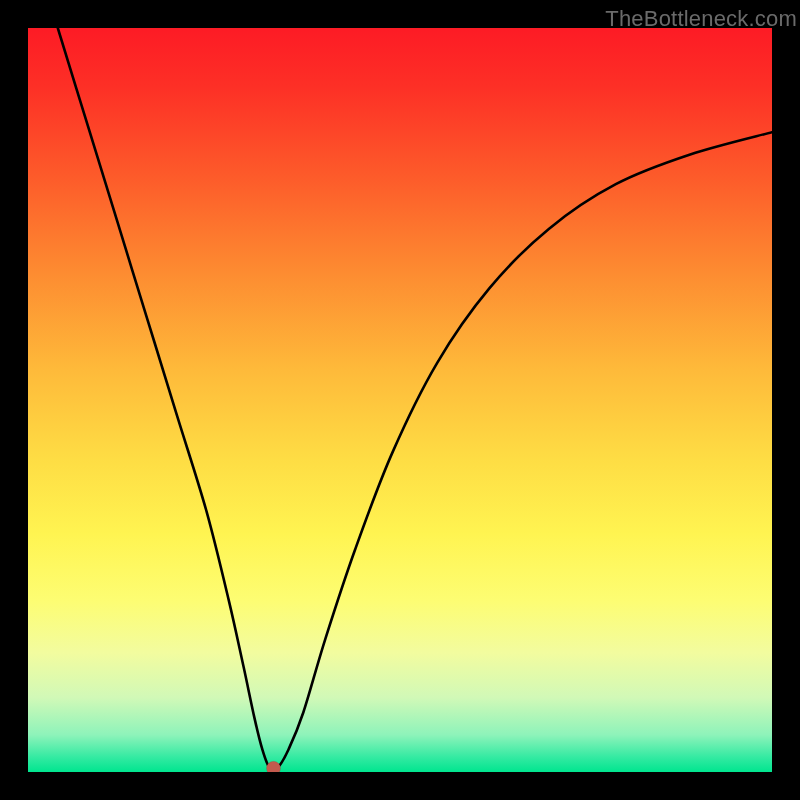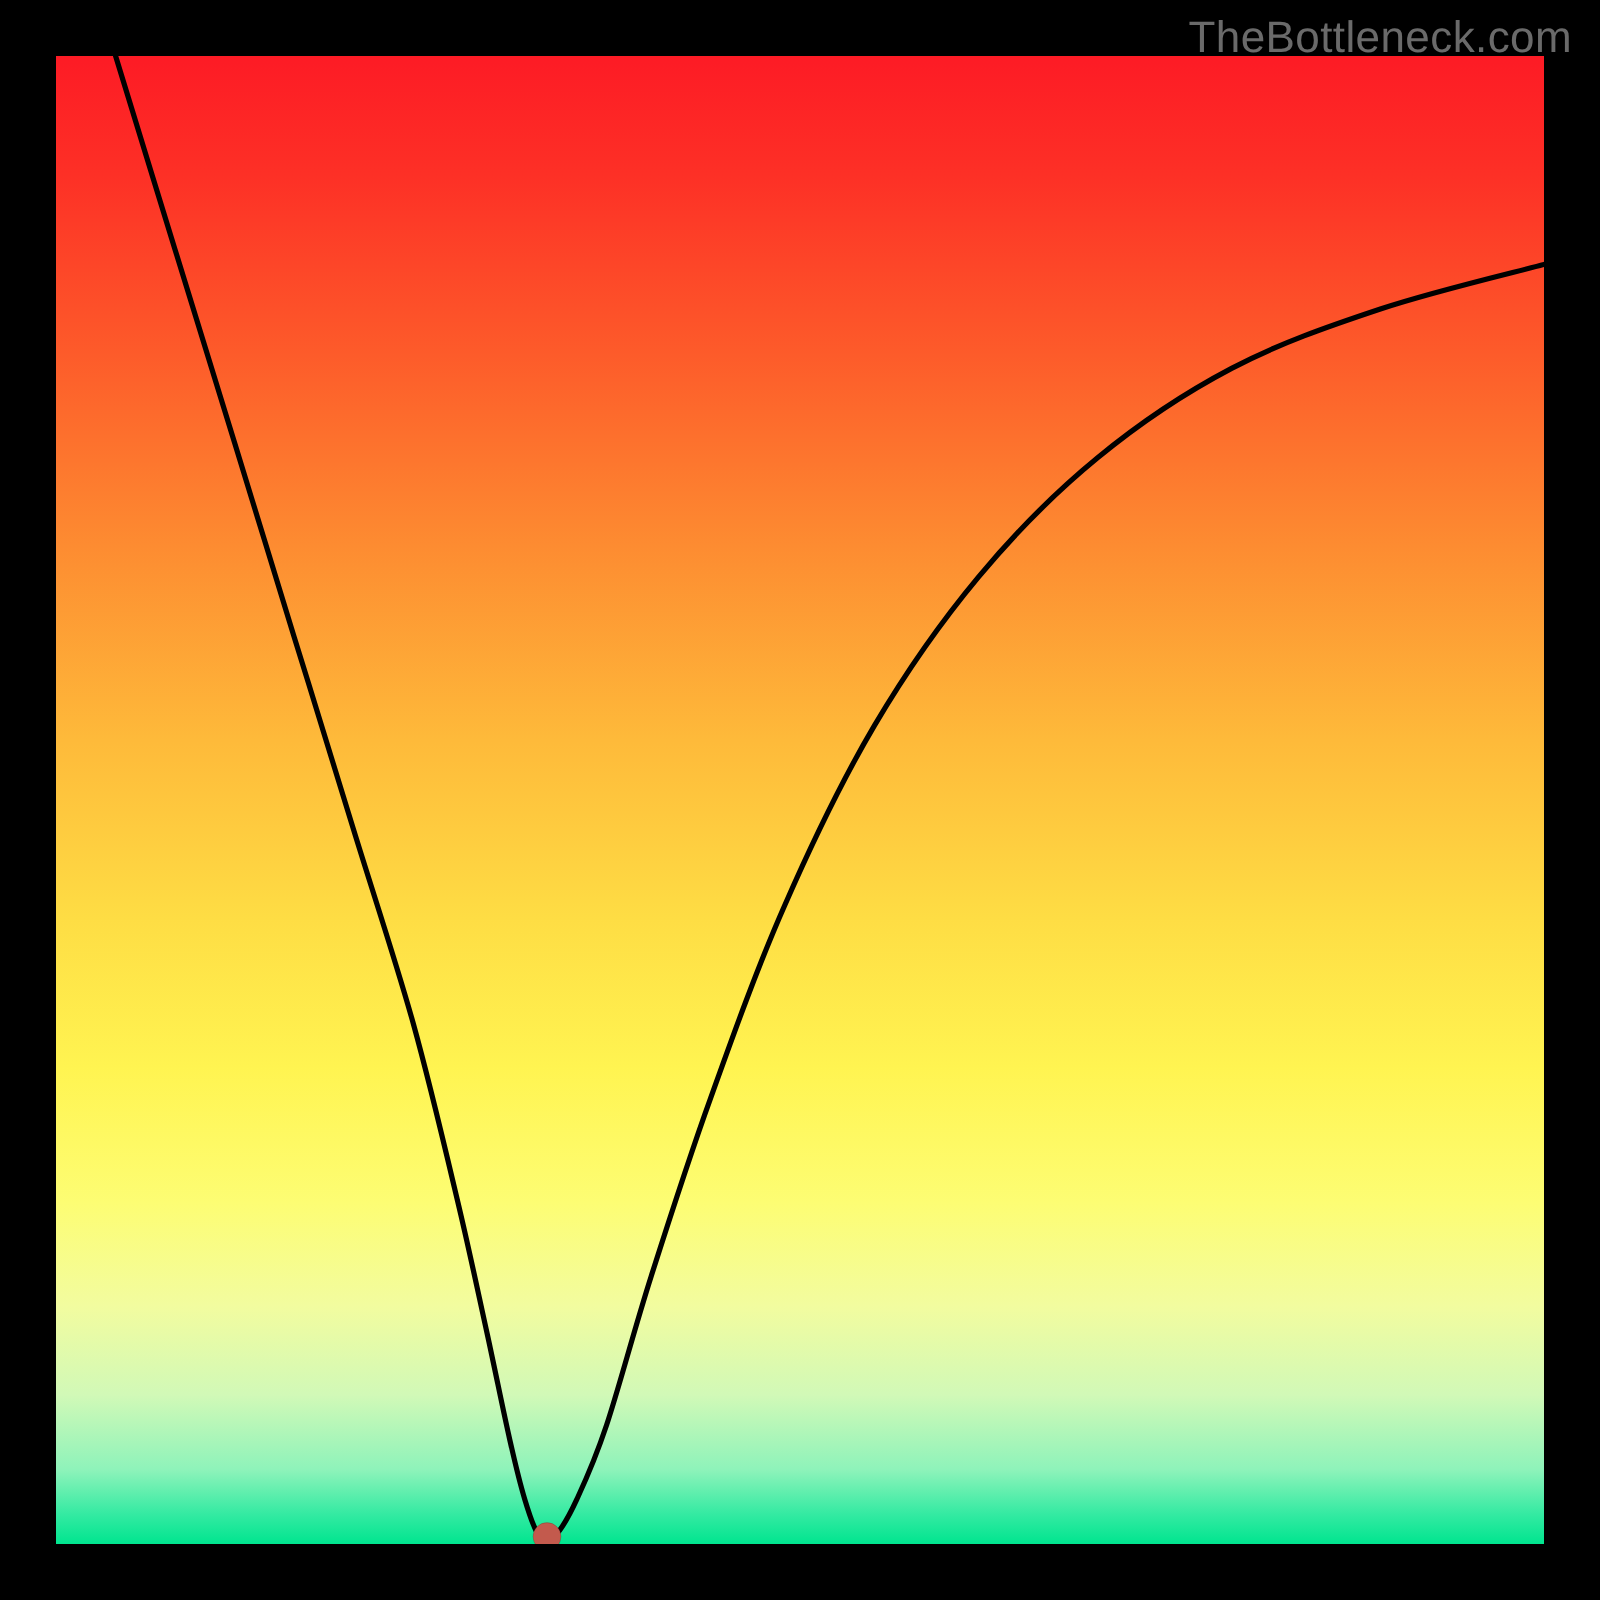--- a/index.html
+++ b/index.html
@@ -13,21 +13,21 @@
   }
   .frame {
     position: relative;
     width: 800px;
     height: 800px;
     background: #000;
   }
   .watermark {
     position: absolute;
     top: 6px;
-    right: 14px;
+    right: 3px;
     color: #6a6a6a;
     font-size: 22px;
     font-weight: 500;
     letter-spacing: 0.2px;
     user-select: none;
   }
   .plot-area {
     position: absolute;
     left: 28px;
     top: 28px;

